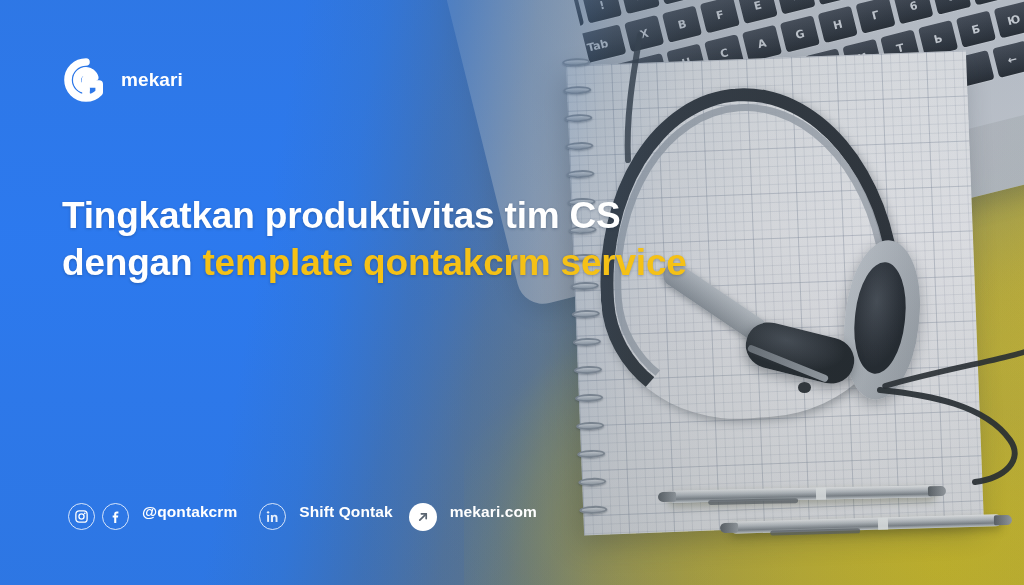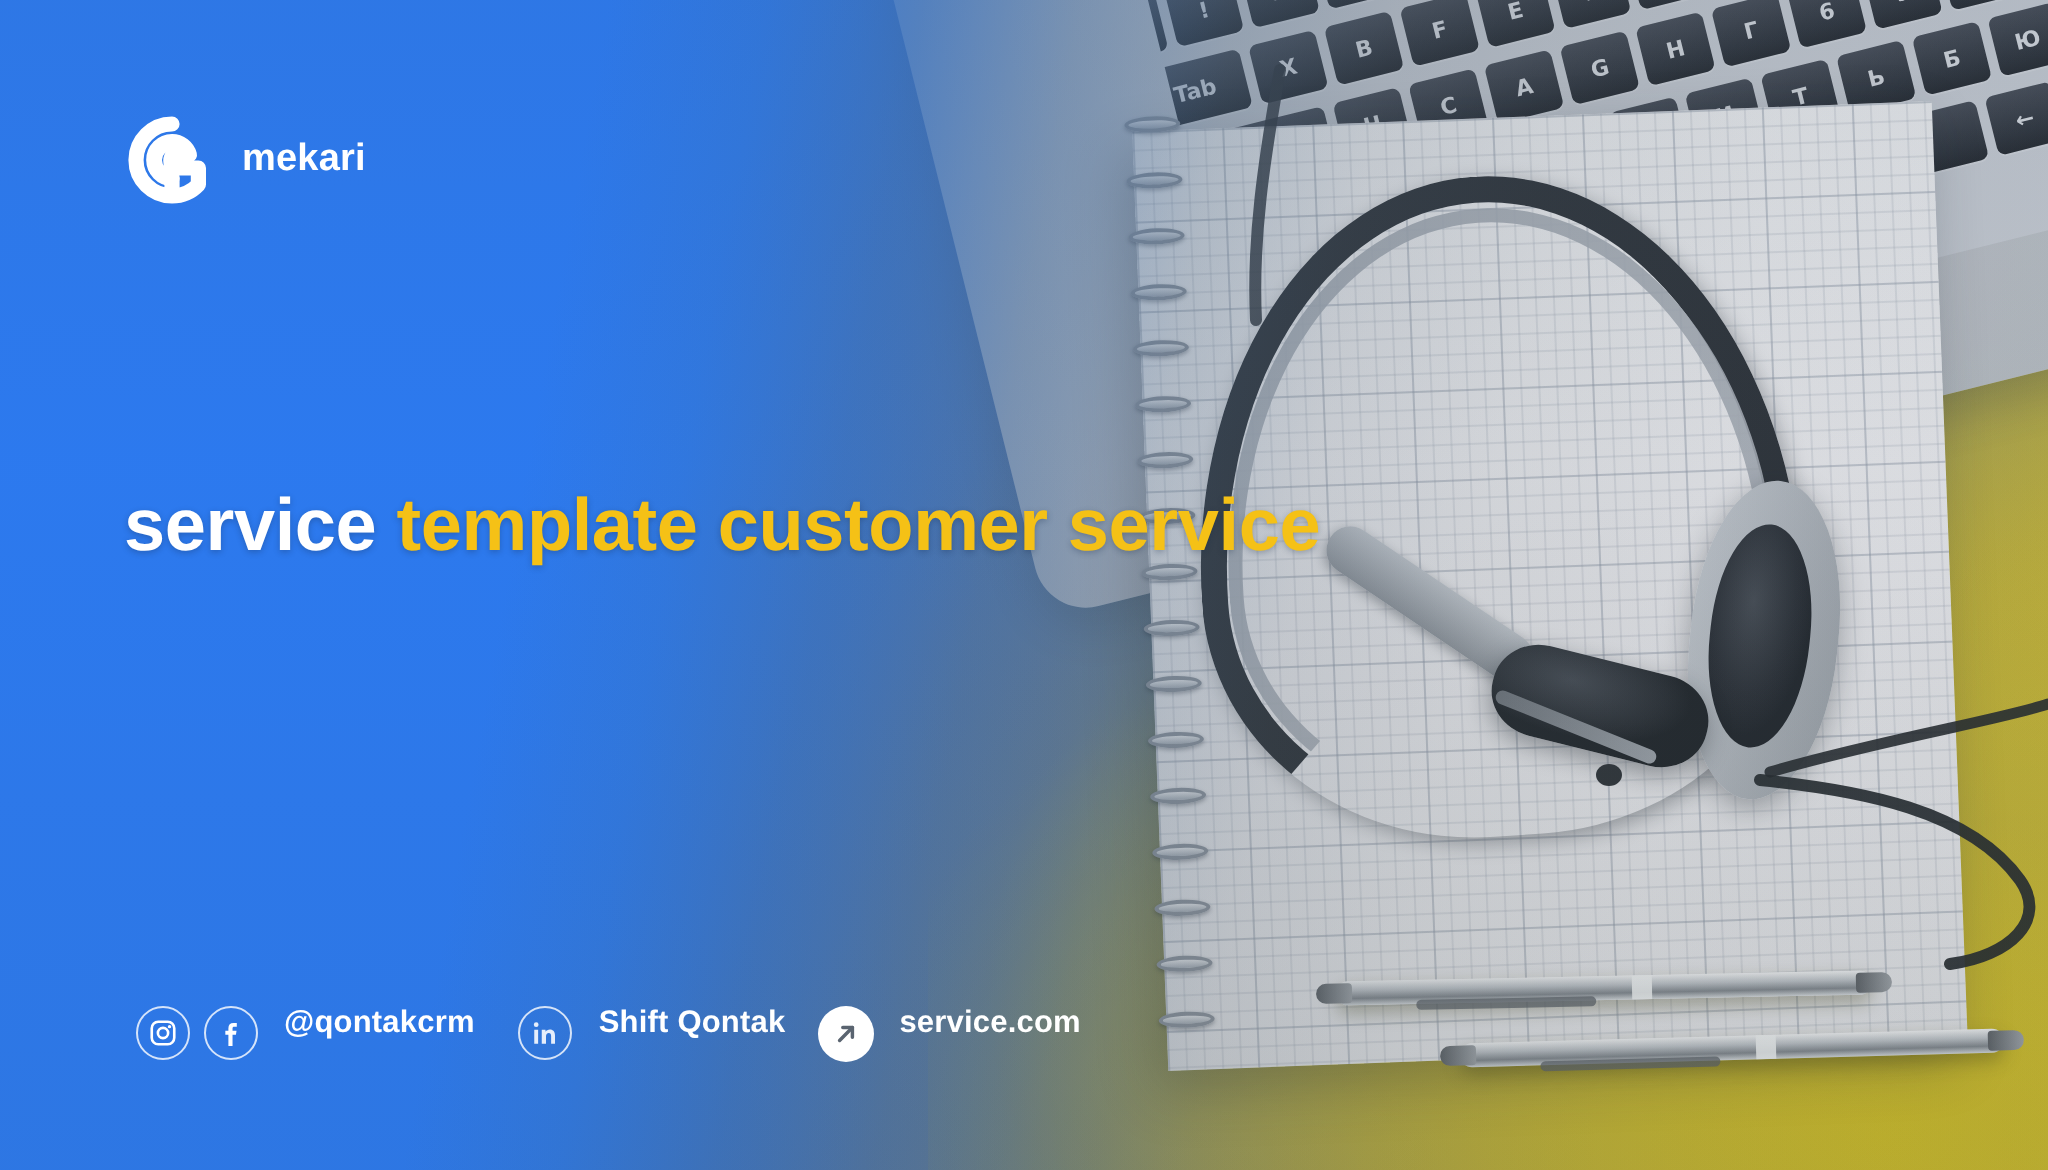--- a/index.html
+++ b/index.html
@@ -457,22 +457,22 @@
         <path d="M22 4 C 12.1 4, 4 12.1, 4 22 C 4 31.9, 12.1 40, 22 40 C 27.2 40, 31.9 37.8, 35.2 34.3 L 35.2 26.0 L 25.0 26.0 C 23.0 26.0, 21.4 24.4, 21.4 22.4 C 21.4 20.4, 23.0 18.8, 25.0 18.8 L 30.2 18.8 C 28.6 15.3, 25.6 13.2, 22 13.2 C 17.2 13.2, 13.2 17.2, 13.2 22 C 13.2 26.8, 17.2 30.8, 22 30.8 L 22 40" fill="none" stroke="#ffffff" stroke-width="7.6" stroke-linecap="round" stroke-linejoin="round"></path>
         <path d="M22 31.2 C 17.0 31.2, 12.9 27.1, 12.9 22 C 12.9 16.9, 17.0 12.8, 22 12.8 C 26.1 12.8, 29.6 15.6, 30.7 19.4" fill="none" stroke="#ffffff" stroke-width="7.6" stroke-linecap="round"></path>
         <path d="M33.0 22.6 L 33.0 33.0 L 24.4 33.0" fill="none" stroke="#ffffff" stroke-width="0"></path>
       </svg>
       <span class="logo-words">
         <span class="logo-mekari">mekari</span>
       </span>
     </div>
 
     <div class="headline">
-      <br>
-      <span>service </span><span class="hl-accent">template customer service</span>
+      <span>Tingkatkan produktivitas tim CS</span><br>
+      <span>dengan </span><span class="hl-accent">template qontakcrm service</span>
     </div>
 
     <div class="footer">
 
       <span class="soc">
         <svg width="15" height="15" viewBox="0 0 24 24" aria-hidden="true">
           <rect x="3" y="3" width="18" height="18" rx="5.2" ry="5.2" fill="none" stroke="#ffffff" stroke-width="2.1"></rect>
           <circle cx="12" cy="12" r="4.1" fill="none" stroke="#ffffff" stroke-width="2.1"></circle>
           <circle cx="17.2" cy="6.9" r="1.35" fill="#ffffff"></circle>
         </svg>
@@ -496,16 +496,16 @@
 
       <span class="footer-text gap-c">Shift Qontak</span>
 
       <span class="arrow-badge gap-d">
         <svg width="16" height="16" viewBox="0 0 24 24" aria-hidden="true">
           <path d="M7.2 16.8 L16.8 7.2" stroke="#5a6470" stroke-width="2.6" stroke-linecap="round" fill="none"></path>
           <path d="M9.6 7.2 H16.8 V14.4" stroke="#5a6470" stroke-width="2.6" stroke-linecap="round" stroke-linejoin="round" fill="none"></path>
         </svg>
       </span>
 
-      <span class="footer-text gap-e">service.com</span>
+      <span class="footer-text gap-e">mekari.com</span>
     </div>
   </div>
 </div>
 
 </body></html>

